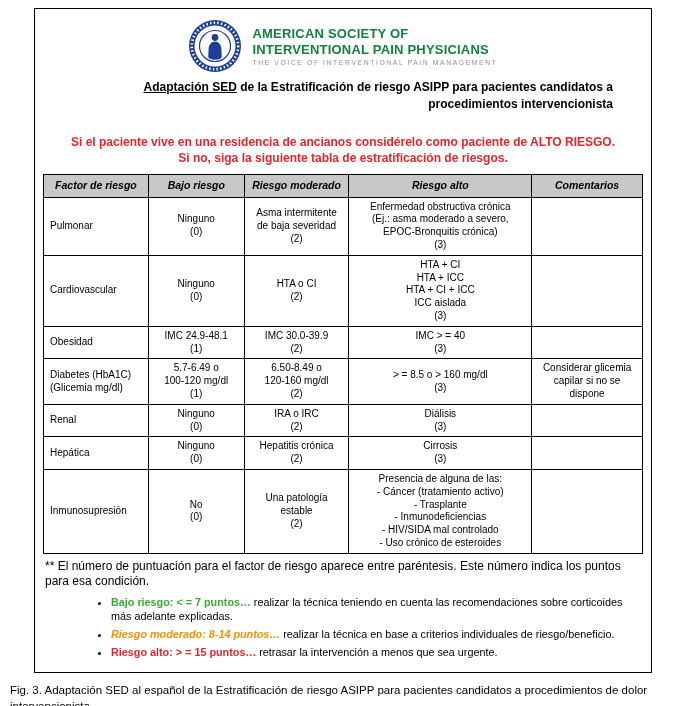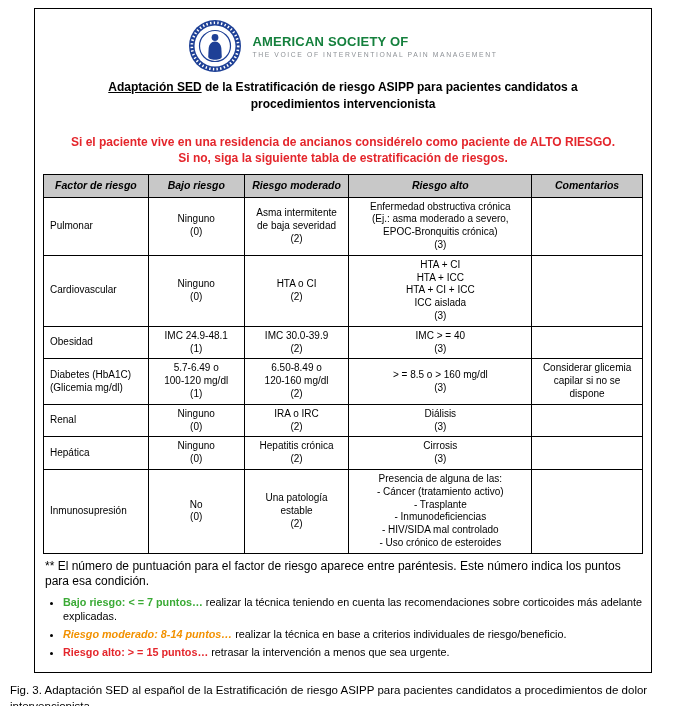--- a/index.html
+++ b/index.html
@@ -21,21 +21,21 @@
   }
 
   
   .logo-row { display:flex; justify-content:center; align-items:center; gap:10px; margin:2px 0 6px 0; }
   .logo-text { text-align:left; }
   .logo-l1, .logo-l2 { color:#15803d; font-weight:bold; font-size:13px; line-height:1.18; letter-spacing:0.2px; }
   .logo-l3 { color:#8d9196; font-size:6.8px; letter-spacing:1.6px; margin-top:2px; }
 
   
   .title {
-    text-align:center; font-weight:bold; font-size:12px; line-height:1.45;
+    text-align:right; font-weight:bold; font-size:12px; line-height:1.45;
     max-width:540px; margin:6px auto 6px auto;
   }
   .title .u { text-decoration:underline; }
 
   
   .warning {
     text-align:center; font-weight:bold; font-size:12px; line-height:1.35;
     color:#e4262c; white-space:pre-line; margin:20px 0 8px 0;
   }
 
@@ -57,21 +57,21 @@
   }
   th { background:#c8c8c8; font-style:italic; font-weight:bold; font-size:10.5px; padding:4px 2px; }
   td:first-child { text-align:left; padding-left:6px; }
   tbody tr:nth-child(8) td:nth-child(4) { text-align:left; padding-left:8px; }
 
   
   .footnote { font-size:12px; margin:5px 2px 5px 2px; line-height:1.3; }
 
   
   ul.legend { margin:2px 0 0 4px; padding-left:16px; font-size:10.8px; }
-  ul.legend li { margin-bottom:3px; line-height:1.35; }
+  ul.legend li { margin-bottom:3px; line-height:1.35;margin-left:48px; }
   ul.legend .lead { font-weight:bold; }
 
   
   .caption { margin:9px 2px 0 2px; font-size:11.5px; line-height:1.4; text-align:left; }
   .caption .cap-label { font-weight:normal; }
 </style>
 </head>
 <body>
 
 <div class="page">
@@ -82,20 +82,21 @@
       <svg width="54" height="54" viewBox="0 0 54 54" aria-hidden="true">
         <circle cx="27" cy="27" r="26" fill="#1e4096"></circle>
         <circle cx="27" cy="27" r="23.2" fill="none" stroke="#ffffff" stroke-width="2.6" stroke-dasharray="1.4 2.3"></circle>
         <circle cx="27" cy="27" r="20.5" fill="#ffffff"></circle>
         <circle cx="27" cy="27" r="15.5" fill="none" stroke="#1e4096" stroke-width="1.2"></circle>
         <circle cx="27" cy="18.5" r="3.4" fill="#1e4096"></circle>
         <path d="M27 22.5 C23.2 22.5 21.2 25.5 20.7 29 L20.2 37.5 C20.2 39.6 23.2 40.8 27 40.8 C30.8 40.8 33.8 39.6 33.8 37.5 L33.3 29 C32.8 25.5 30.8 22.5 27 22.5 Z" fill="#1e4096"></path>
       </svg>
       <div class="logo-text">
         <div class="logo-l1">AMERICAN SOCIETY OF</div>
+        <div class="logo-l2">INTERVENTIONAL PAIN PHYSICIANS</div>
         <div class="logo-l3">THE VOICE OF INTERVENTIONAL PAIN MANAGEMENT</div>
       </div>
     </div>
 
     <div class="title">
       <span class="u">Adaptación SED</span><span> de la Estratificación de riesgo ASIPP para pacientes candidatos a procedimientos intervencionista</span>
     </div>
 
     <div class="warning" style="color: rgb(228, 38, 44);">Si el paciente vive en una residencia de ancianos considérelo como paciente de ALTO RIESGO.
 Si no, siga la siguiente tabla de estratificación de riesgos.</div>

